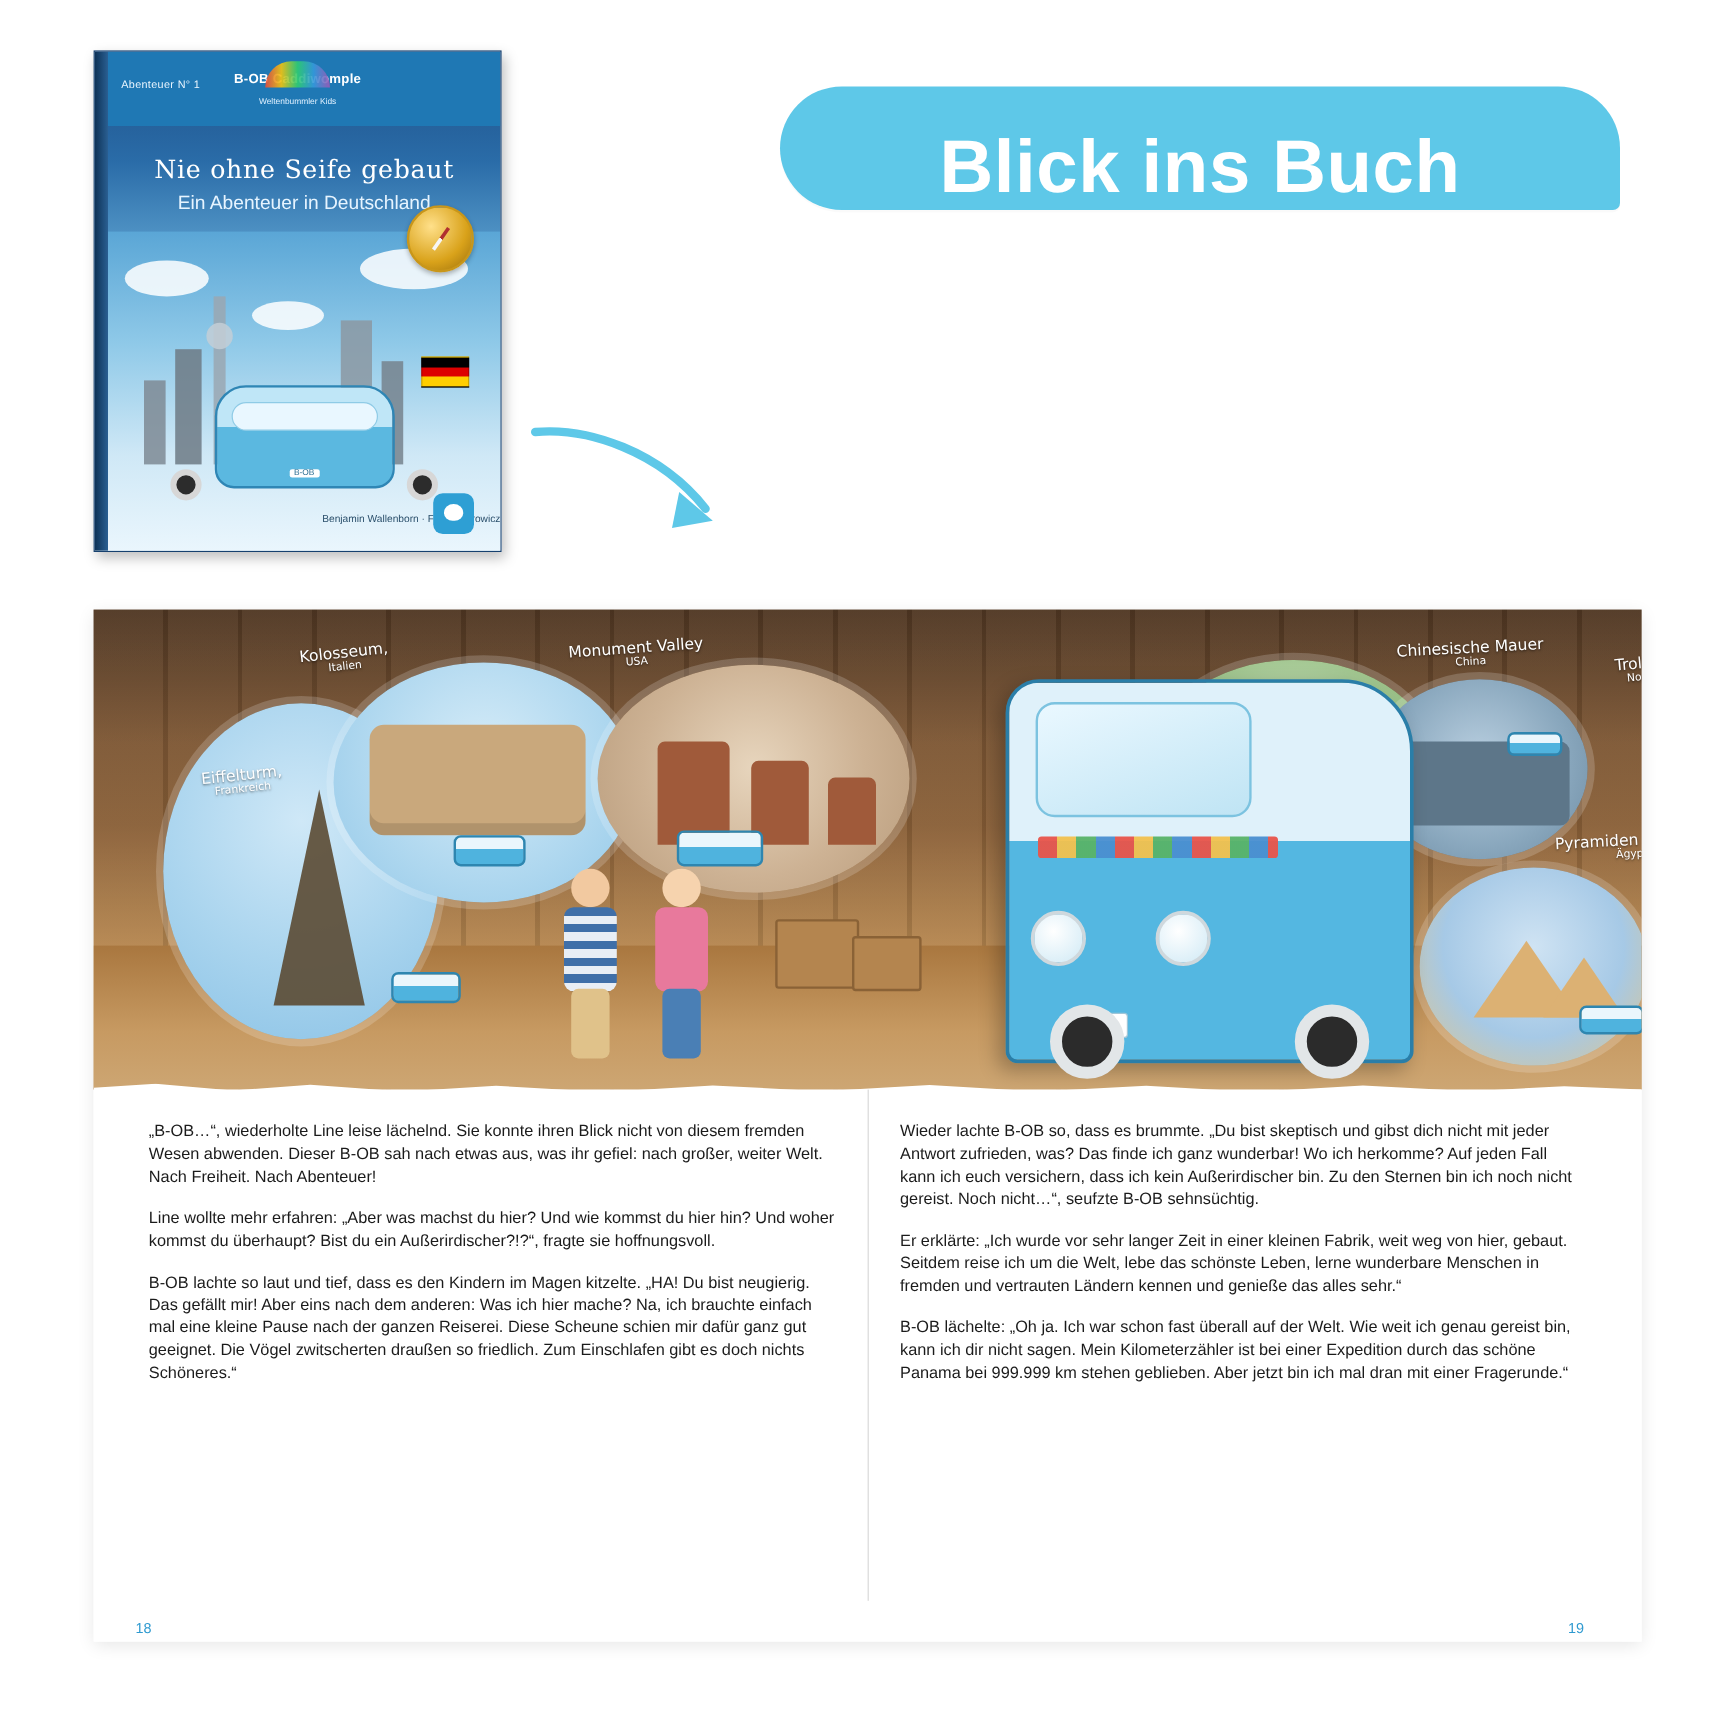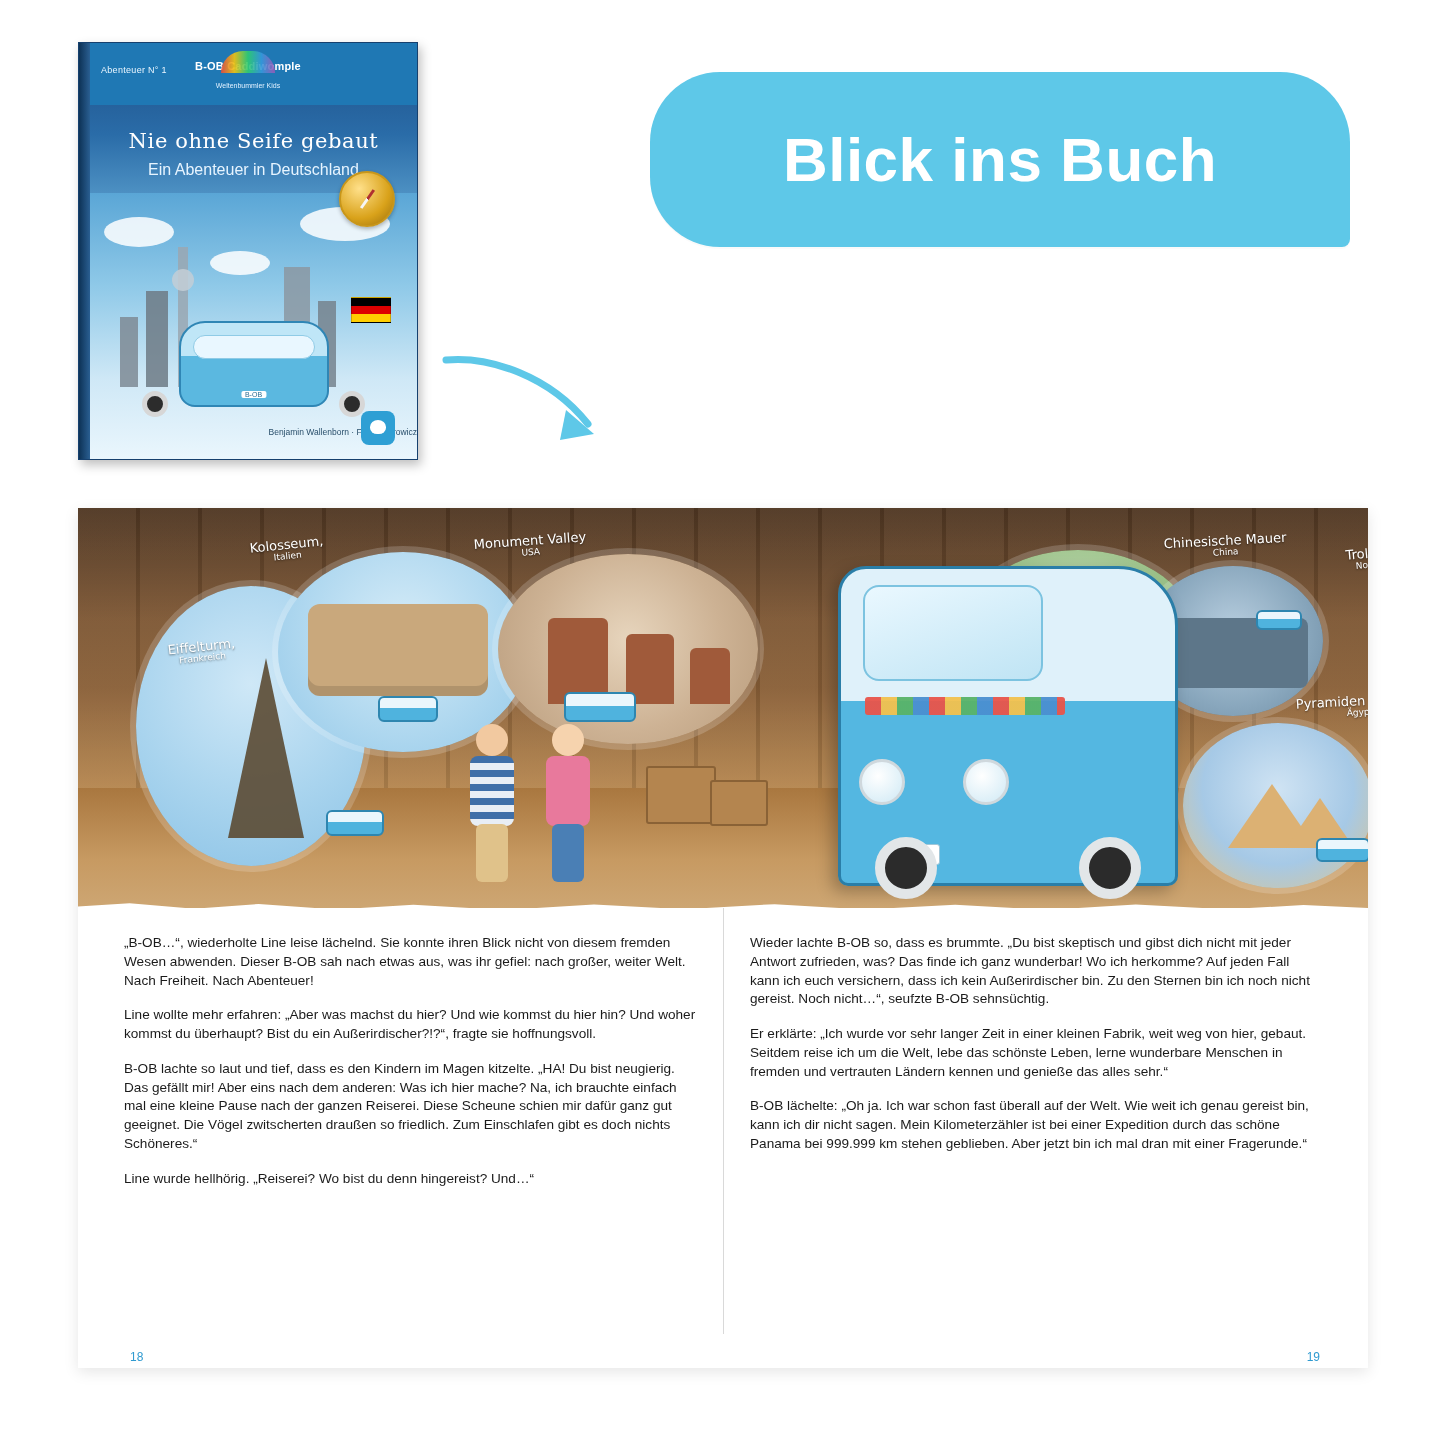--- a/index.html
+++ b/index.html
@@ -128,24 +128,24 @@
   .cover-badge::after {
     content: ""; position: absolute; left: 9px; top: 9px;
     width: 16px; height: 14px; border-radius: 50% 50% 45% 45%;
     background: #fff;
   }
 
   
   .pill {
     position: absolute;
     left: 650px; top: 72px;
-    width: 700px; height: 175px;
+    width: 700px; height: 103px;
     background: #5ec8e8;
     border-radius: 70px 70px 8px 70px;
-    display: flex; align-items: center; justify-content: center;
+    display: flex; align-items: flex-end; justify-content: center;
     box-shadow: 0 2px 0 rgba(0,0,0,0.02);
   }
   .pill-text {
     color: #ffffff;
     font-size: 62px;
     font-weight: bold;
     letter-spacing: .5px;
     white-space: nowrap;
   }
 
@@ -315,21 +315,21 @@
     margin: 0 0 16px 0;
     font-size: 13.6px;
     line-height: 1.38;
     color: #1b1b1b;
     font-family: "Liberation Sans", sans-serif;
   }
   .pagenum {
     position: absolute; bottom: 4px;
     font-size: 12px; color: #2f9ad0;
   }
-  .pagenum.left { left: 52px; }
+  .pagenum.left { left: 35px; }
   .pagenum.right { right: 48px; }
   .torn-top {
     position: absolute; left: 0; right: 0; top: -8px; height: 16px;
     background: #ffffff;
     clip-path: polygon(0 40%, 4% 20%, 9% 55%, 14% 25%, 20% 60%, 26% 30%, 33% 62%, 40% 28%, 47% 58%, 54% 26%, 61% 60%, 68% 30%, 75% 62%, 82% 28%, 89% 58%, 95% 32%, 100% 50%, 100% 100%, 0 100%);
   }
 </style>
 </head>
 <body>
 
@@ -462,21 +462,20 @@
 
     <div class="text-area">
       <div class="torn-top"></div>
       <div class="gutter"></div>
 
       <div class="col">
         <p>„B-OB…“, wiederholte Line leise lächelnd. Sie konnte ihren Blick nicht von diesem fremden Wesen abwenden. Dieser B-OB sah nach etwas aus, was ihr gefiel: nach großer, weiter Welt. Nach Freiheit. Nach Abenteuer!</p>
         <p>Line wollte mehr erfahren: „Aber was machst du hier? Und wie kommst du hier hin? Und woher kommst du überhaupt? Bist du ein Außerirdischer?!?“, fragte sie hoffnungsvoll.</p>
         <p>B-OB lachte so laut und tief, dass es den Kindern im Magen kitzelte.  „HA! Du bist neugierig. Das gefällt mir! Aber eins nach dem anderen: Was ich hier mache? Na, ich brauchte einfach mal eine kleine Pause nach der ganzen Reiserei.
 Diese Scheune schien mir dafür ganz gut geeignet. Die Vögel zwitscherten draußen so friedlich. Zum Einschlafen gibt es doch nichts Schöneres.“</p>
-        <p>Line wurde hellhörig. „Reiserei? Wo bist du denn hingereist? Und…“</p>
       </div>
 
       <div class="col">
         <p>Wieder lachte B-OB so, dass es brummte. „Du bist skeptisch und gibst dich nicht mit jeder Antwort zufrieden, was? Das finde ich ganz wunderbar! Wo ich herkomme? Auf jeden Fall kann ich euch versichern, dass ich kein Außerirdischer bin. Zu den Sternen bin ich noch nicht gereist. Noch nicht…“, seufzte B-OB sehnsüchtig.</p>
         <p>Er erklärte: „Ich wurde vor sehr langer Zeit in einer kleinen Fabrik, weit weg von hier, gebaut. Seitdem reise ich um die Welt, lebe das schönste Leben, lerne wunderbare Menschen in fremden und vertrauten Ländern kennen und genieße das alles sehr.“</p>
         <p>B-OB lächelte: „Oh ja. Ich war schon fast überall auf der Welt. Wie weit ich genau gereist bin, kann ich dir nicht sagen. Mein Kilometerzähler ist bei einer Expedition durch das schöne Panama bei 999.999 km stehen geblieben. Aber jetzt bin ich mal dran mit einer Fragerunde.“</p>
       </div>
 
       <div class="pagenum left">18</div>
       <div class="pagenum right">19</div>

